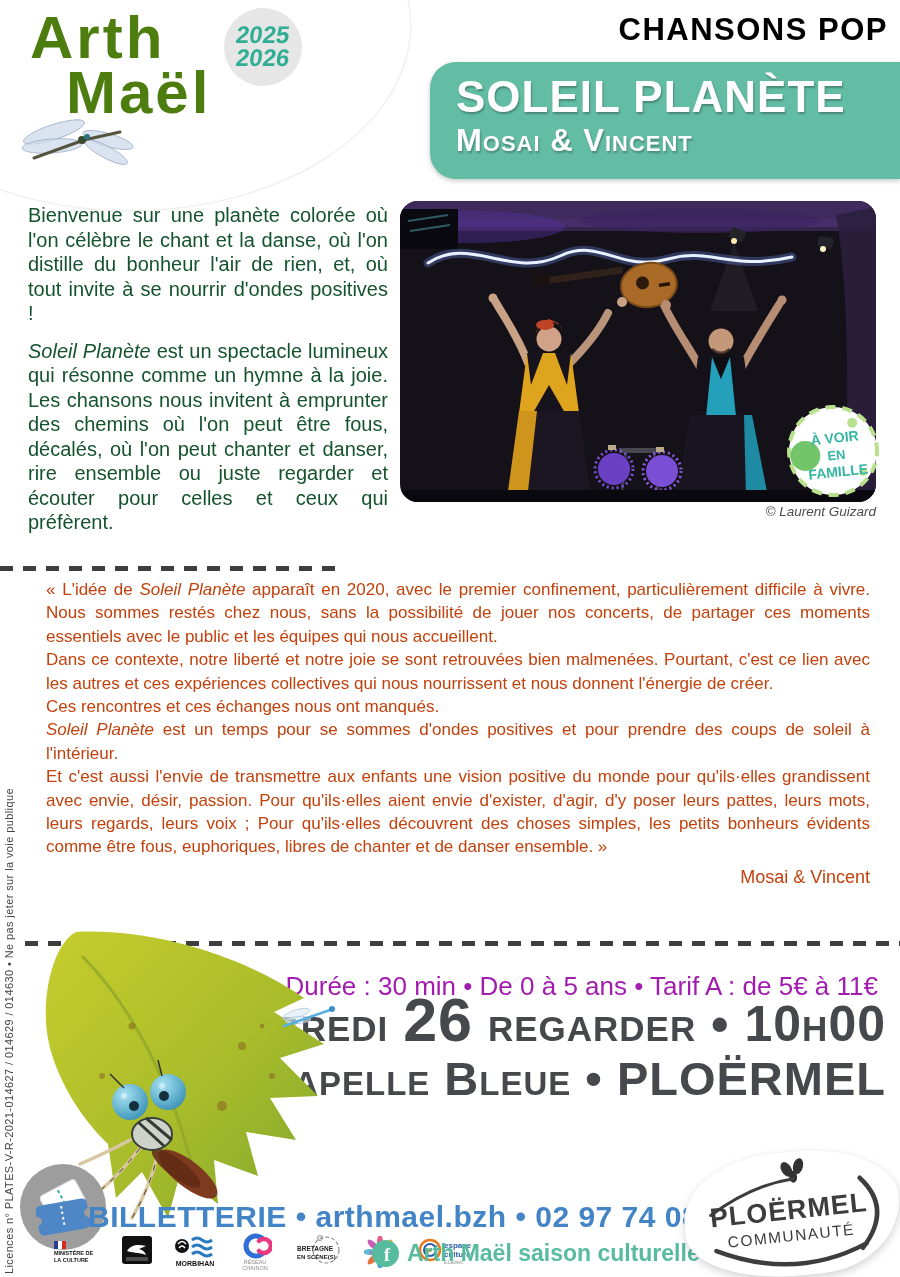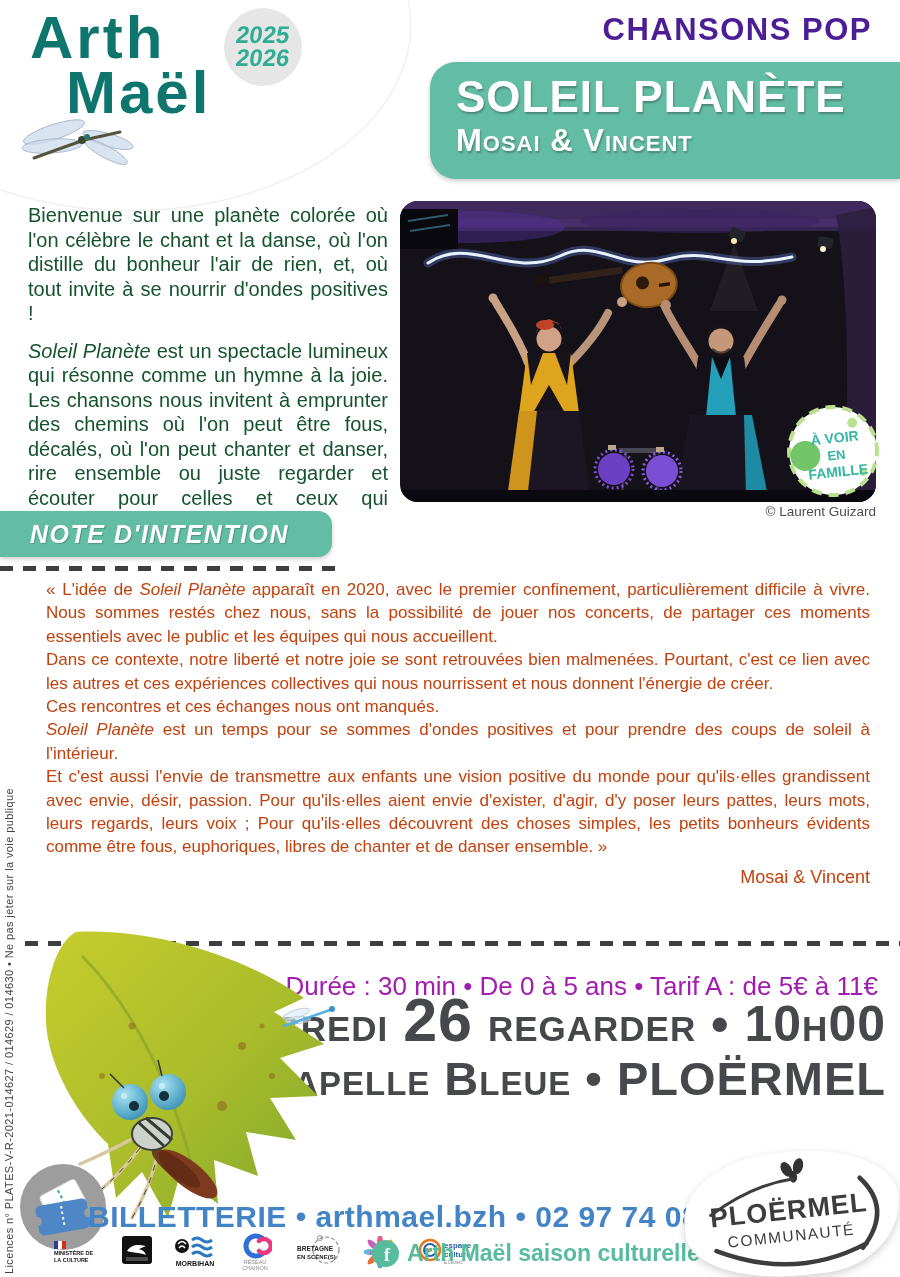--- a/index.html
+++ b/index.html
@@ -2,41 +2,41 @@
 <html><head>
 <meta charset="utf-8">
 <style>
   * { margin:0; padding:0; box-sizing:border-box; }
   body { background:#888; font-family:"Liberation Sans", sans-serif; }
   .page { position:relative; width:900px; height:1277px; margin:0 auto; background:#fff; overflow:hidden; }
 
   
   .logo-blob { position:absolute; left:-150px; top:-160px; width:560px; height:370px; background:#fff;
                border-radius:50%; box-shadow:0 0 0 1.5px #f0f0f0; }
-  .logo { position:absolute; left:30px; top:10px; color:#0f766e; font-weight:bold; line-height:0.92; }
+  .logo { position:absolute; left:30px; top:10px; color:#4d7c0f; font-weight:bold; line-height:0.92; }
   .logo .l1 { font-size:60px; letter-spacing:3px; }
   .logo .l2 { font-size:60px; letter-spacing:3px; margin-left:36px; }
   .year-badge { position:absolute; left:224px; top:8px; width:78px; height:78px; background:#e6e6e6;
                 border-radius:50%; display:flex; flex-direction:column; align-items:center; justify-content:center; }
   .year-badge div { color:#2fae93; font-weight:bold; font-size:24px; line-height:0.95; transform:skewX(-8deg); }
   .dragonfly { position:absolute; left:16px; top:106px; }
-  .category { position:absolute; right:28px; top:12px; color:#4c1d95; font-weight:bold; font-size:31px; letter-spacing:1.5px; }
+  .category { position:absolute; right:12px; top:12px; color:#000000; font-weight:bold; font-size:31px; letter-spacing:1.5px; }
   .title-box { position:absolute; left:430px; top:62px; width:470px; height:117px; background:#63bca4;
                border-radius:26px 0 0 26px; padding:10px 0 0 26px; box-shadow:0 2px 5px rgba(0,0,0,.22); }
   .title-box .t1 { color:#fff; font-weight:bold; font-size:44px; letter-spacing:1px; text-shadow:1px 2px 2px rgba(0,0,0,.28); }
   .title-box .t2 { color:#fff; font-weight:bold; font-size:31px; letter-spacing:1px; margin-top:1px;
                    text-shadow:1px 2px 2px rgba(0,0,0,.28); }
   .sc { font-variant:small-caps; }
 
   
   .intro { position:absolute; left:28px; top:203px; width:360px; color:#14532d; font-size:20px;
            line-height:24.5px; text-align:justify; }
   .intro p + p { margin-top:13px; }
   .photo { position:absolute; left:400px; top:201px; width:476px; height:301px; border-radius:18px; overflow:hidden; }
-  .photo-credit { position:absolute; right:24px; top:504px; font-size:13.5px; color:#4c4c4c; }
+  .photo-credit { position:absolute; right:24px; top:504px; font-size:13.5px; color:#4c4c4c;font-style:italic; }
   .family-badge { position:absolute; left:785px; top:403px; width:96px; height:96px; transform:rotate(-6deg); }
 
   
   .note-box { position:absolute; left:0; top:511px; width:332px; height:46px; background:#63bca4;
               border-radius:0 14px 14px 0; display:flex; align-items:center; padding-left:30px;
               box-shadow:0 2px 4px rgba(0,0,0,.2); }
   .note-box span { color:#fff; font-weight:bold; font-style:italic; font-size:25px; letter-spacing:1.5px;
                    text-shadow:1px 1px 1px rgba(0,0,0,.2); }
   .dash { position:absolute; height:5px;
           background:repeating-linear-gradient(90deg,#3e3e3e 0 13px,transparent 13px 23px); }
@@ -191,23 +191,20 @@
       <circle cx="48" cy="48" r="44" fill="#fff" stroke="#b9e08c" stroke-width="4" stroke-dasharray="10 7"></circle>
       <circle cx="20" cy="50" r="15" fill="#74c56a"></circle>
       <circle cx="70" cy="22" r="5" fill="#a8d977" opacity="0.8"></circle>
       <circle cx="76" cy="72" r="4" fill="#a8d977" opacity="0.8"></circle>
       <text x="51" y="40" text-anchor="middle" font-size="14" font-weight="bold" fill="#35b6a3">À VOIR</text>
       <text x="51" y="57" text-anchor="middle" font-size="13" font-weight="bold" fill="#35b6a3">EN</text>
       <text x="51" y="74" text-anchor="middle" font-size="14" font-weight="bold" fill="#35b6a3">FAMILLE</text>
     </svg>
   </div>
 
-  <div class="note-box">
-    <span>NOTE D'INTENTION</span>
-  </div>
   <div class="dash dash1"></div>
 
   <div class="quote">
     <p><span>« L'idée de </span><i>Soleil Planète</i><span> apparaît en 2020, avec le premier confinement, particulièrement difficile à vivre. Nous sommes restés chez nous, sans la possibilité de jouer nos concerts, de partager ces moments essentiels avec le public et les équipes qui nous accueillent.</span></p>
     <p>Dans ce contexte, notre liberté et notre joie se sont retrouvées bien malmenées. Pourtant, c'est ce lien avec les autres et ces expériences collectives qui nous nourrissent et nous donnent l'énergie de créer.</p>
     <p>Ces rencontres et ces échanges nous ont manqués.</p>
     <p><i>Soleil Planète</i><span> est un temps pour se sommes d'ondes positives et pour prendre des coups de soleil à l'intérieur.</span></p>
     <p>Et c'est aussi l'envie de transmettre aux enfants une vision positive du monde pour qu'ils·elles grandissent avec envie, désir, passion. Pour qu'ils·elles aient envie d'exister, d'agir, d'y poser leurs pattes, leurs mots, leurs regards, leurs voix ; Pour qu'ils·elles découvrent des choses simples, les petits bonheurs évidents comme être fous, euphoriques, libres de chanter et de danser ensemble. »</p>
     <p class="sig">Mosai &amp; Vincent</p>
   </div>

